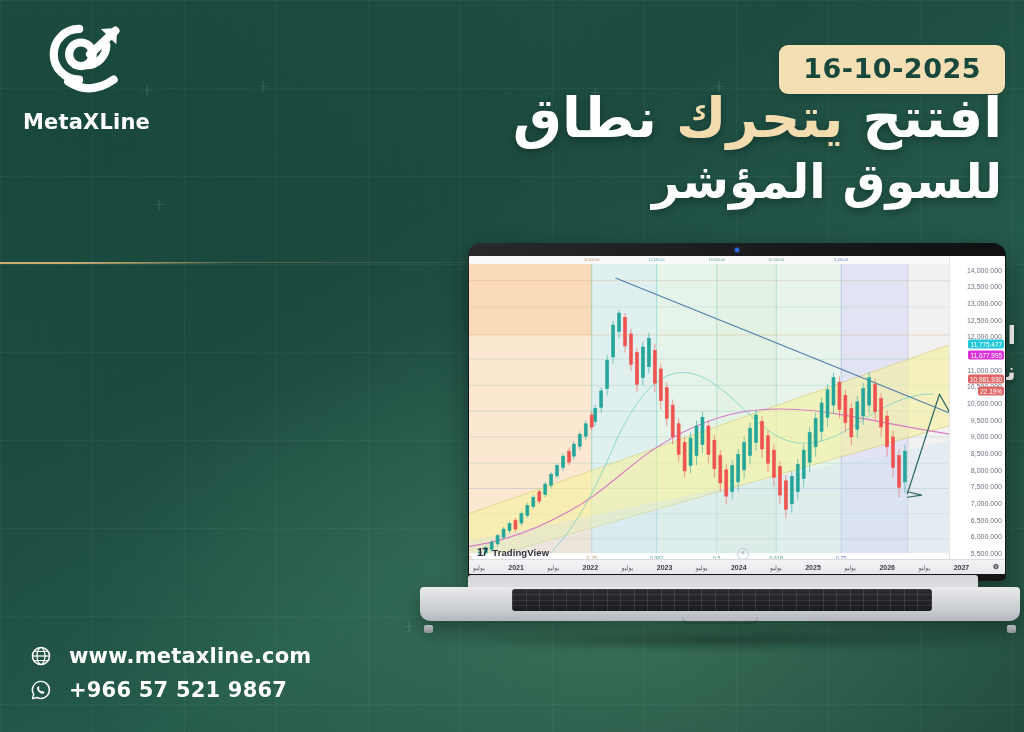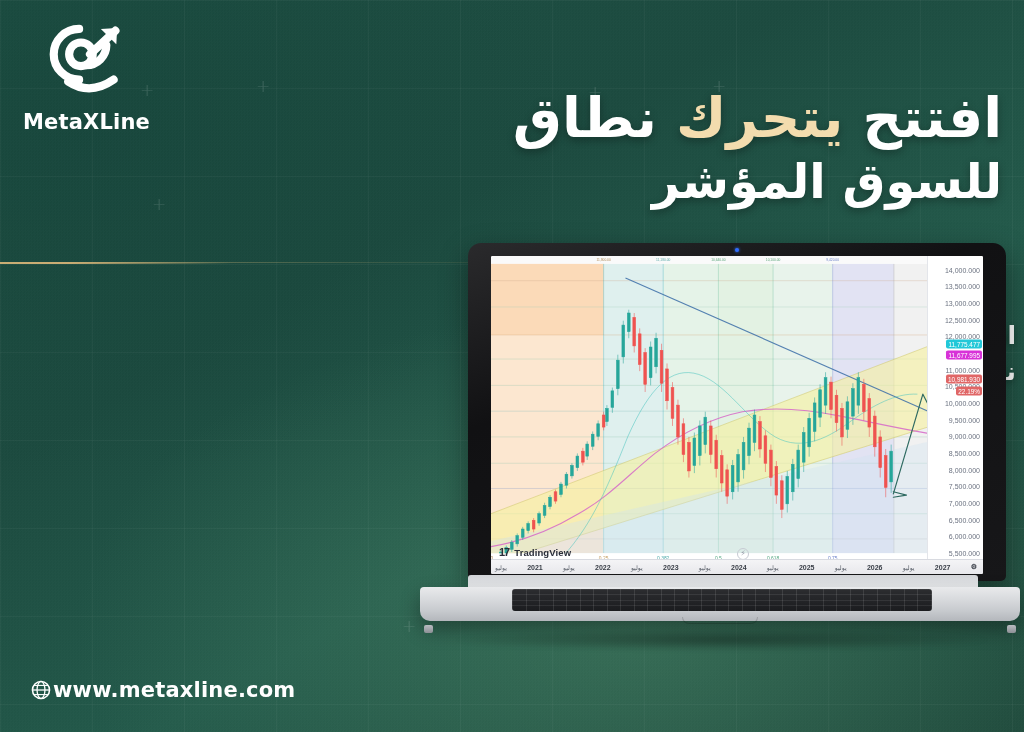--- a/index.html
+++ b/index.html
@@ -74,31 +74,31 @@
   #body-copy {
     position:absolute; right:8px; top:318px; width:430px;
     text-align:center; direction:rtl;
     color:#ffffff; font-size:25px; font-weight:700; line-height:1.42;
     text-shadow:0 2px 6px rgba(0,0,0,.30);
   }
   #body-copy .line { white-space:nowrap; }
 
   
   #footer { position:absolute; left:30px; bottom:20px; direction:ltr; }
-  .contact { display:flex; align-items:center; gap:1px; margin-bottom:10px; }
+  .contact { display:flex; align-items:center; gap:17px; margin-bottom:10px; }
   .contact .txt { color:#ffffff; font-size:21px; font-weight:600; letter-spacing:.2px; }
   .contact svg { flex:0 0 auto; }
 
   
   #laptop { position:absolute; left:420px; top:243px; width:600px; height:410px; }
   .lid {
     position:absolute; left:48px; top:0; width:538px; height:338px;
     background:linear-gradient(160deg,#2a2a2c,#111113 35%,#171719);
     border-radius:13px 13px 5px 5px;
-    padding:13px 23px 7px;
+    padding:13px 1px 7px;
     box-shadow:0 10px 28px rgba(0,0,0,.40);
   }
   .camera { position:absolute; left:50%; top:5px; width:4px; height:4px; margin-left:-2px;
             border-radius:50%; background:#2f6dff; box-shadow:0 0 3px #3d7cff; }
   .screen {
     position:relative; width:100%; height:100%;
     background:#ffffff; border-radius:2px; overflow:hidden;
   }
   .chart-host { position:absolute; inset:0; }
   .chart-host svg { display:block; width:100%; height:100%; }
@@ -192,20 +192,21 @@
       <path d="M38 12 A28 28 0 1 0 38 68" fill="none" stroke="#fff" stroke-width="9" stroke-linecap="round"></path>
       <circle cx="40" cy="40" r="13" fill="none" stroke="#fff" stroke-width="9"></circle>
       <path d="M46 52 C58 52 68 42 68 30" fill="none" stroke="#fff" stroke-width="9" stroke-linecap="round"></path>
       <path d="M50 40 L78 14" fill="none" stroke="#fff" stroke-width="9" stroke-linecap="round"></path>
       <path d="M62 12 L80 11 L79 29 Z" fill="#fff"></path>
       <path d="M26 70 Q50 86 76 68" fill="none" stroke="#fff" stroke-width="9" stroke-linecap="round"></path>
     </svg>
     <div class="wordmark">MetaXLine</div>
   </div>
 
+  <div id="date-badge">16-10-2025</div>
 
   <div id="headline">
     <div class="l1"><span>افتتح </span><span class="hl">يتحرك</span><span> نطاق</span></div>
     <div class="l2">للسوق المؤشر</div>
   </div>
 
   <div id="body-copy">
     <div class="line">افتتح المؤشر العام ( تاسي ) علي ١١٦٨٢</div>
     <div class="line">نقطة ، يتحرك المؤشر في نطاق زمني</div>
     <div class="line">بقناة سعريه صاعدة</div>
@@ -218,20 +219,27 @@
   <div id="footer">
     <div class="contact">
       <svg width="22" height="22" viewBox="0 0 24 24">
         <circle cx="12" cy="12" r="9.3" fill="none" stroke="#fff" stroke-width="1.7"></circle>
         <ellipse cx="12" cy="12" rx="4.3" ry="9.3" fill="none" stroke="#fff" stroke-width="1.4"></ellipse>
         <line x1="2.7" y1="12" x2="21.3" y2="12" stroke="#fff" stroke-width="1.4"></line>
         <line x1="4.2" y1="7" x2="19.8" y2="7" stroke="#fff" stroke-width="1.2"></line>
         <line x1="4.2" y1="17" x2="19.8" y2="17" stroke="#fff" stroke-width="1.2"></line>
       </svg>
       <span class="txt">www.metaxline.com</span>
+    </div>
+    <div class="contact">
+      <svg width="22" height="22" viewBox="0 0 24 24">
+        <path d="M12 2.6a9.3 9.3 0 0 0-8 14.1L2.8 21.4l4.9-1.2A9.3 9.3 0 1 0 12 2.6z" fill="none" stroke="#fff" stroke-width="1.6" stroke-linejoin="round"></path>
+        <path d="M8.6 7.6c.3-.1.7 0 .9.4l.8 1.5c.1.3 0 .6-.2.8l-.5.5c.6 1.3 1.6 2.3 2.9 2.9l.5-.5c.2-.2.5-.3.8-.2l1.5.8c.3.2.5.5.4.9-.2.9-1 1.5-1.9 1.4-3-.3-5.8-3.1-6.1-6.1-.1-.9.5-1.7 1.4-1.9z" fill="#fff"></path>
+      </svg>
+      <span class="txt">+966 57 521 9867</span>
     </div>
   </div>
 
   <div id="laptop">
     <div class="lid">
       <div class="camera"></div>
       <div class="screen">
 
         <div class="chart-host">
           <svg viewBox="0 0 900 580" preserveAspectRatio="none">

